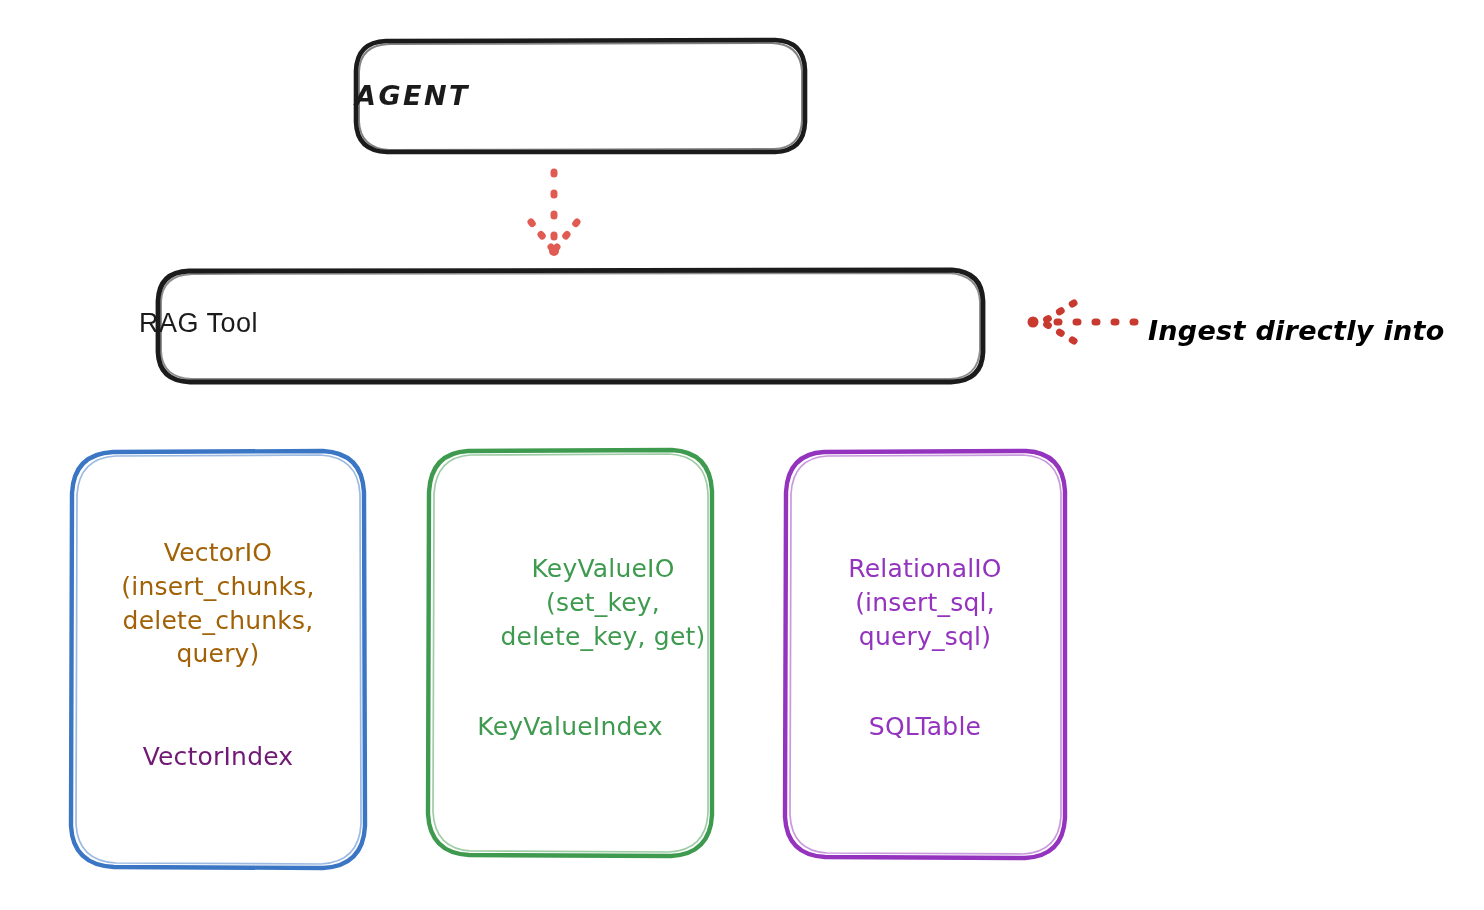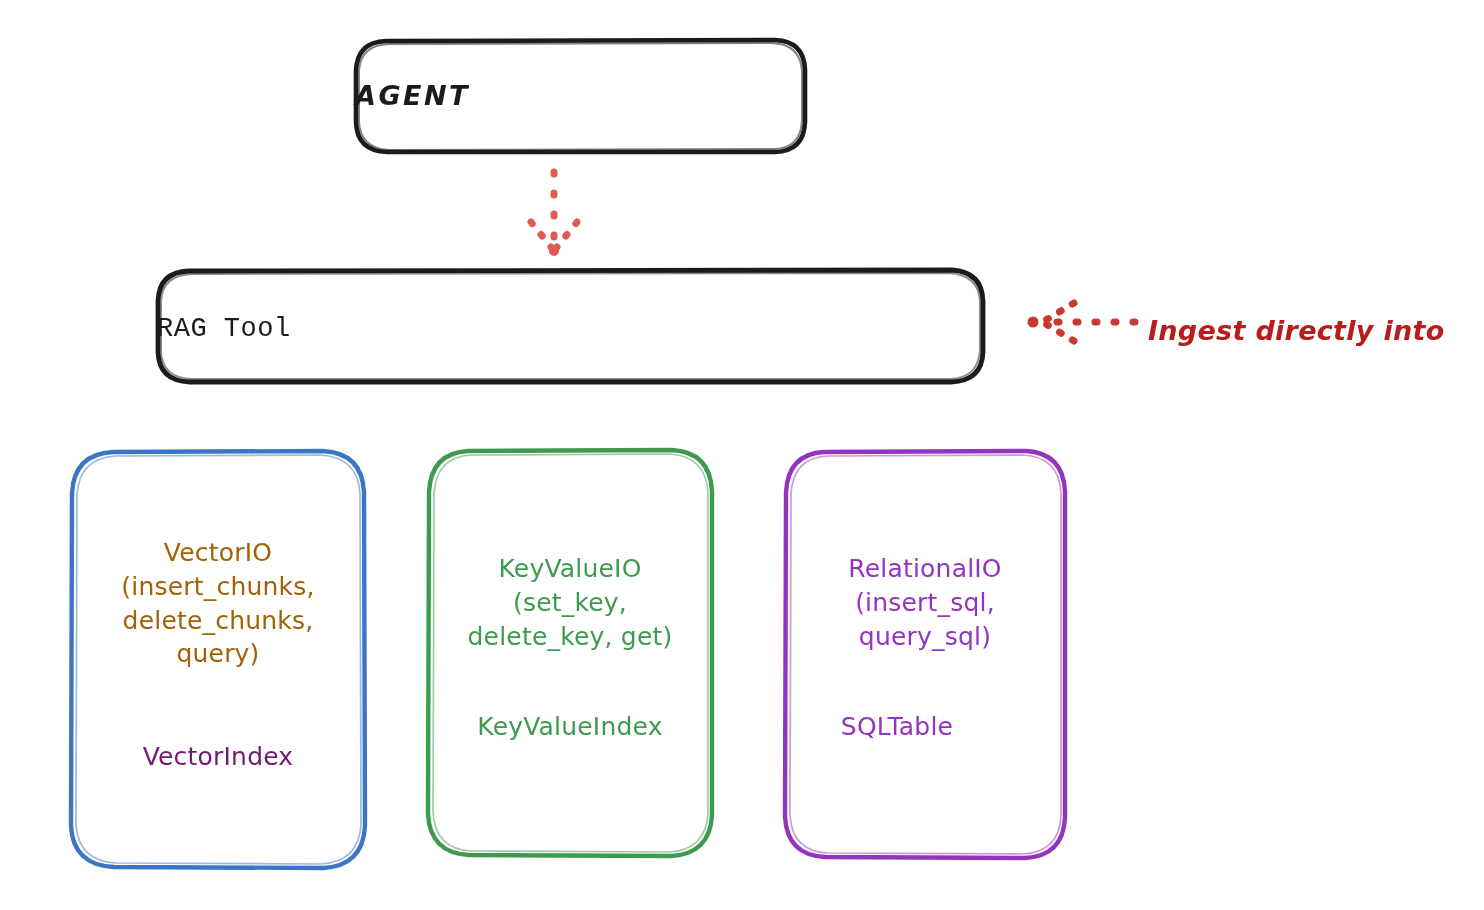--- a/index.html
+++ b/index.html
@@ -39,29 +39,28 @@
     font-family: "DejaVu Sans", sans-serif;
     font-size: 27px;
     font-style: italic;
     font-weight: 700;
     letter-spacing: 2.5px;
     color: #1b1b1b;
   }
 
   
   #ragtool-label {
-    left: 157px;
+    left: 139px;
     top: 306px;
     width: 826px;
-    font-family: Liberation Mono, monospace;
+    font-family: Liberation Sans, sans-serif;
     font-size: 27px;
     font-weight: 500;
     letter-spacing: 0.5px;
     color: #1b1b1b;
-    margin-top: 6px;
   }
 
   
   .store-title {
     position: absolute;
     text-align: center;
     white-space: pre-line;
     font-family: "DejaVu Sans", sans-serif;
     font-size: 25px;
     font-weight: 500;
@@ -72,24 +71,24 @@
     position: absolute;
     text-align: center;
     font-family: "DejaVu Sans", sans-serif;
     font-size: 25px;
     font-weight: 500;
     letter-spacing: 0.2px;
   }
 
   #vector-title  { left: 72px;  top: 536px; width: 292px; }
   #vector-index  { left: 72px;  top: 742px; width: 292px; }
-  #kv-title      { left: 428px; top: 552px; width: 284px; }
+  #kv-title      { left: 428px; top: 552px; width: 284px; padding-left: 33px; }
   #kv-index      { left: 428px; top: 712px; width: 284px; }
   #rel-title     { left: 785px; top: 552px; width: 280px; text-align: center; }
-  #rel-index     { left: 757px; top: 712px; width: 280px; text-align: center; }
+  #rel-index     { left: 785px; top: 712px; width: 280px; text-align: center; }
 
   
   #annotation {
     position: absolute;
     left: 1148px;
     top: 278px;
     width: 320px;
     text-align: left;
     white-space: pre-line;
     font-family: "DejaVu Sans", sans-serif;
@@ -159,15 +158,15 @@
 <div class="store-title" id="kv-title" style="color:#3e9a4e">KeyValueIO
 (set_key,
 delete_key, get)</div>
 <div class="store-index" id="kv-index" style="color:#3e9a4e">KeyValueIndex</div>
 
 <div class="store-title" id="rel-title" style="color:#9333be">RelationalIO
 (insert_sql,
 query_sql)</div>
 <div class="store-index" id="rel-index" style="color:#9333be">SQLTable</div>
 
-<div id="annotation" style="color:#b91c1c">
+<div id="annotation" style="color:#000000">
   <span class="ann-line1">Ingest directly into</span><br>
 </div>
 
 </body></html>

